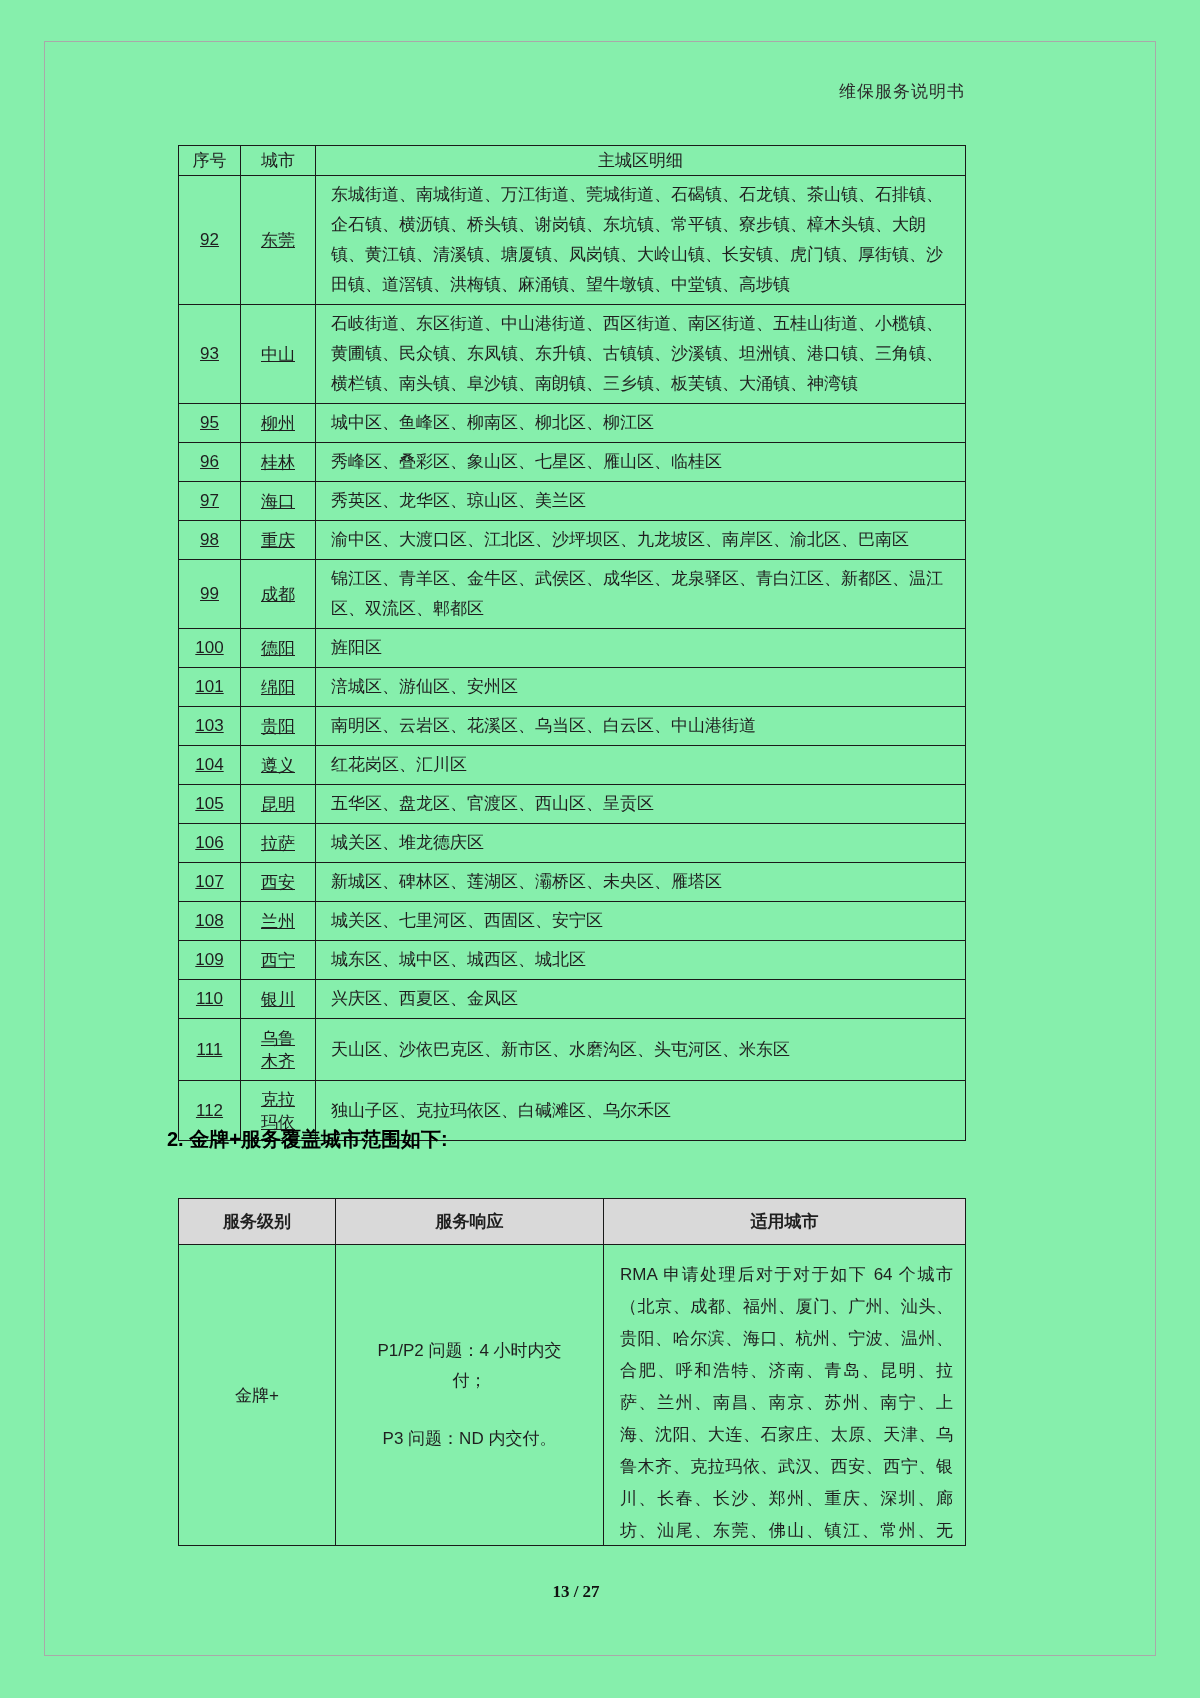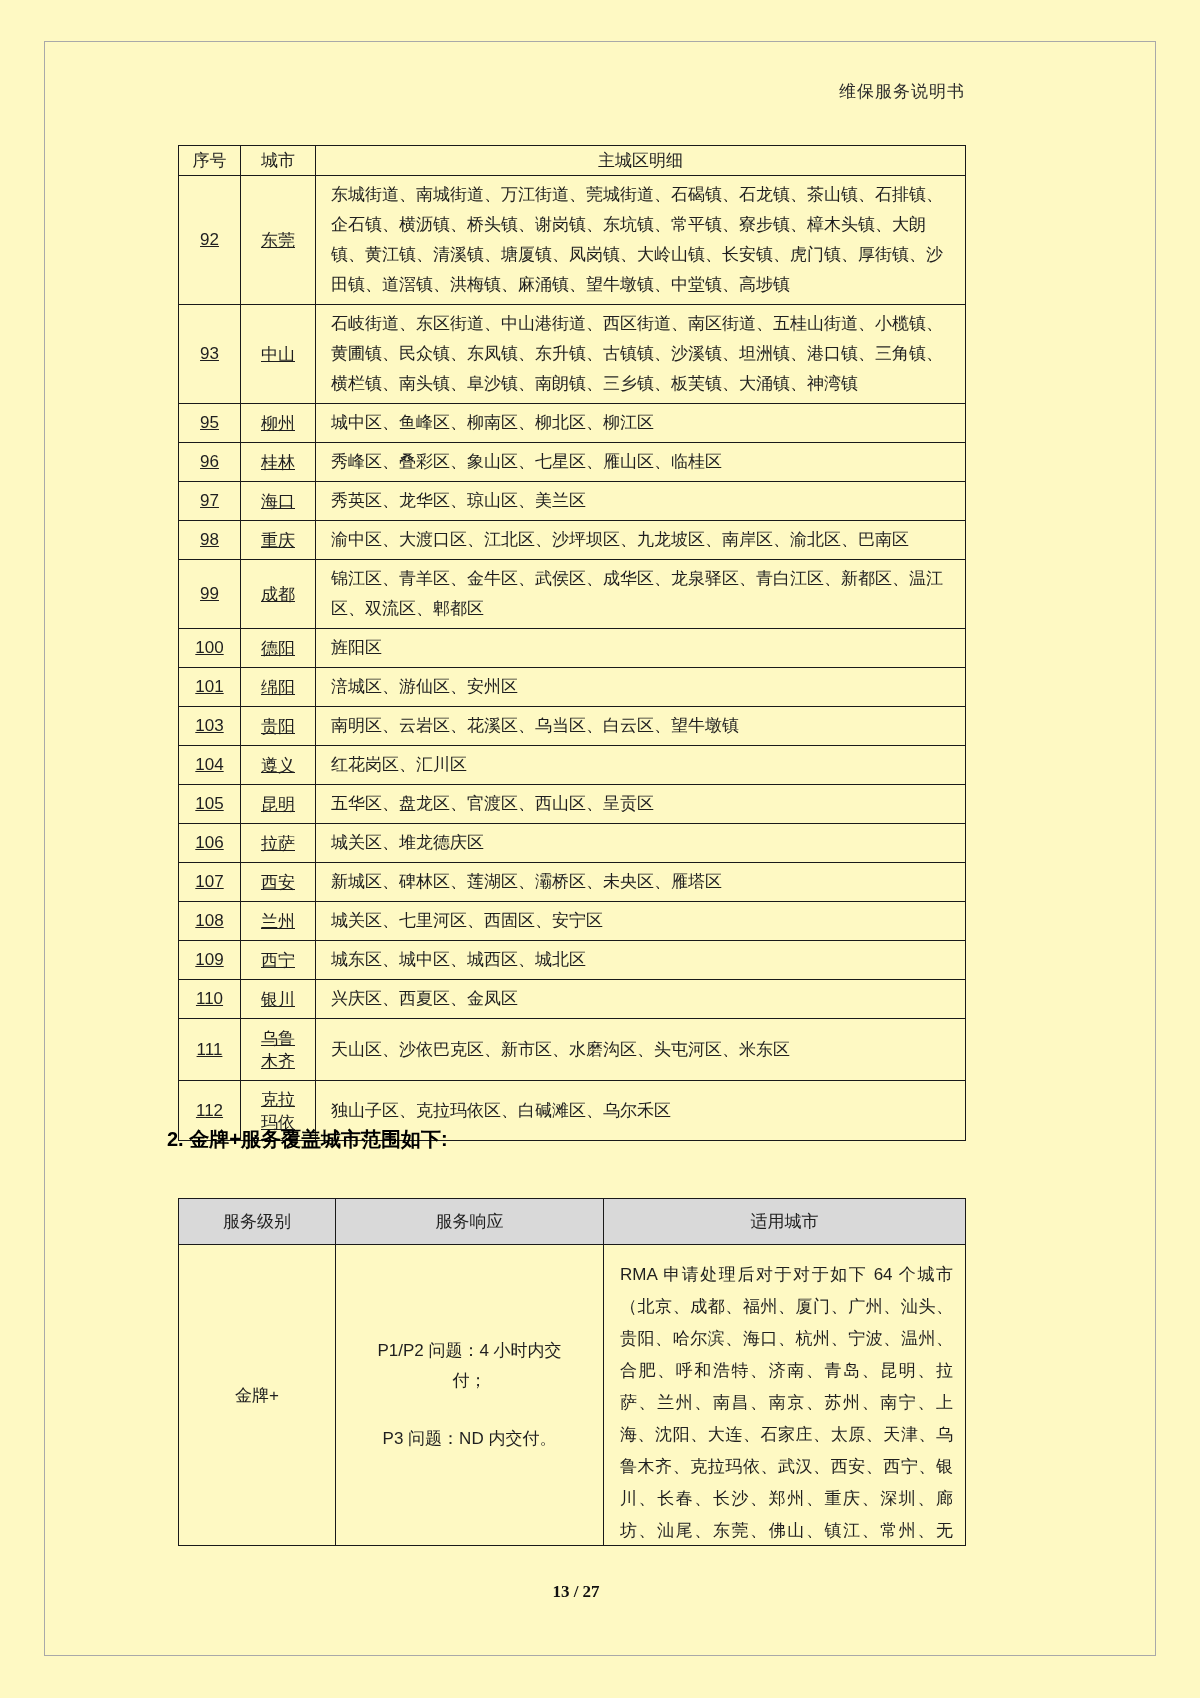--- a/index.html
+++ b/index.html
@@ -1,17 +1,17 @@
 <!DOCTYPE html>
 <html><head>
 <meta charset="utf-8">
 <style>
   html,body{margin:0;padding:0;background:#ffffff;}
   .page{
-    position:relative;width:1200px;height:1698px;background:#fef9c3;overflow:hidden;
+    position:relative;width:1200px;height:1698px;background:#86efac;overflow:hidden;
     font-family:"Liberation Sans","DejaVu Sans",sans-serif;color:#1f1f1f;
   }
   .frame{
     position:absolute;left:44px;top:41px;width:1110px;height:1613px;
     border:1px solid #a9a9a9;
   }
   .running-header{
     position:absolute;top:80px;left:178px;width:787px;
     text-align:right;font-size:17px;color:#2b2b2b;letter-spacing:1px;
   }
@@ -32,21 +32,21 @@
     position:absolute;left:167px;top:1126px;
     font-size:20px;font-weight:bold;color:#000;
   }
   
   #t2{
     position:absolute;left:178px;top:1198px;width:787px;
     border-collapse:collapse;table-layout:fixed;font-size:17px;
   }
   #t2 th,#t2 td{border:1px solid #1a1a1a;padding:0;}
   #t2 th{
-    background:#d9d9d9;font-weight:normal;height:45px;
+    background:#d9d9d9;font-weight:bold;height:45px;
     text-align:center;vertical-align:middle;
   }
   #t2 td{height:300px;vertical-align:middle;}
   #t2 .level-cell{text-align:center;}
   #t2 .resp-cell{text-align:center;}
   .resp-p{line-height:30px;margin:12px auto;max-width:205px;}
   .resp-p.second{margin-top:28px;}
   #t2 .cities-cell{vertical-align:top;}
   .cities-clip{
     height:284px;overflow:hidden;margin:14px 12px 0 16px;
@@ -123,21 +123,21 @@
         <td class="c-det">旌阳区</td>
       </tr>
       <tr>
         <td class="c-no">101</td>
         <td class="c-city">绵阳</td>
         <td class="c-det">涪城区、游仙区、安州区</td>
       </tr>
       <tr>
         <td class="c-no">103</td>
         <td class="c-city">贵阳</td>
-        <td class="c-det">南明区、云岩区、花溪区、乌当区、白云区、望牛墩镇</td>
+        <td class="c-det">南明区、云岩区、花溪区、乌当区、白云区、中山港街道</td>
       </tr>
       <tr>
         <td class="c-no">104</td>
         <td class="c-city">遵义</td>
         <td class="c-det">红花岗区、汇川区</td>
       </tr>
       <tr>
         <td class="c-no">105</td>
         <td class="c-city">昆明</td>
         <td class="c-det">五华区、盘龙区、官渡区、西山区、呈贡区</td>

